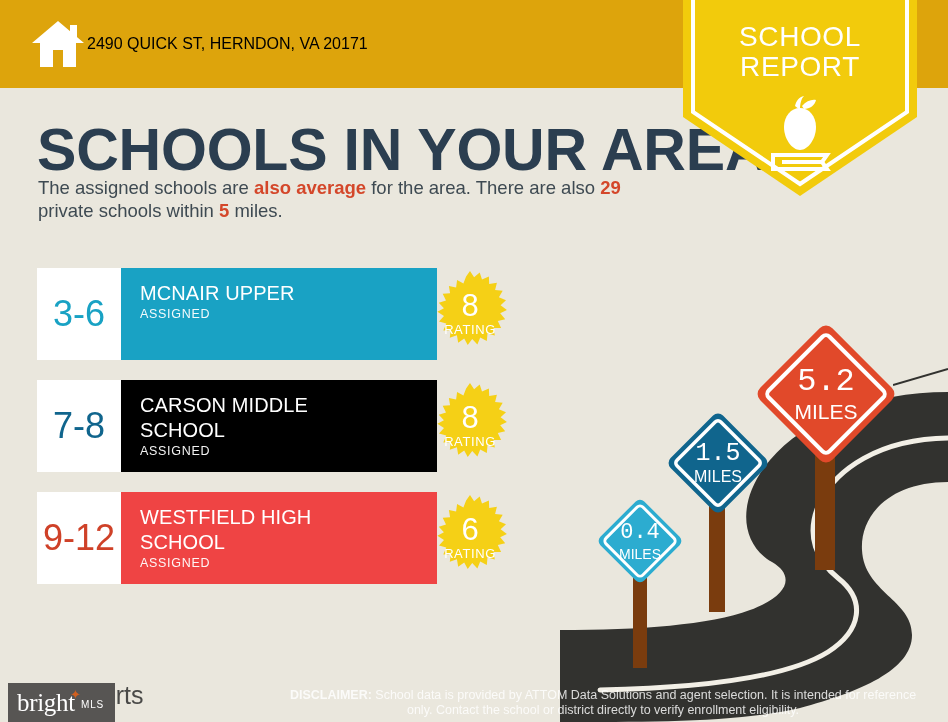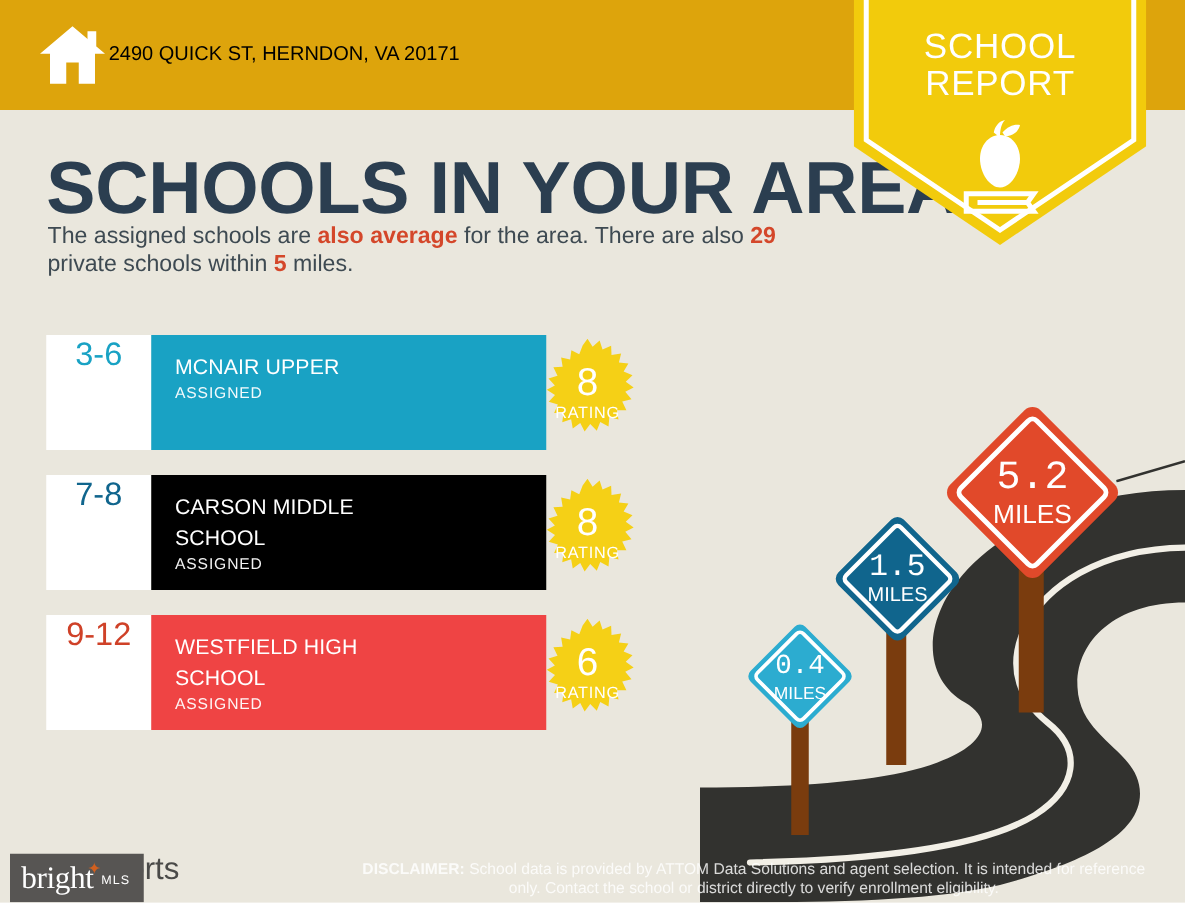--- a/index.html
+++ b/index.html
@@ -67,31 +67,31 @@
   #schools { position: absolute; left: 37px; top: 268px; z-index: 6; }
   .school-row {
     position: relative;
     width: 480px; height: 92px;
     margin-bottom: 20px;
   }
   .grade-box {
     position: absolute; left: 0; top: 0;
     width: 84px; height: 92px;
     background: #ffffff;
-    display: flex; align-items: flex-start; justify-content: center;
-    font-size: 26px;
+    display: flex; align-items: center; justify-content: center;
+    font-size: 36px;
   }
   .name-bar {
     position: absolute; left: 84px; top: 0;
     width: 316px; height: 92px;
     padding: 13px 0 0 19px;
   }
   .school-name {
     color: #ffffff;
-    font-size: 17px;
+    font-size: 20px;
     line-height: 25px;
     letter-spacing: 0.1px;
   }
   .assigned {
     color: #ffffff;
     font-size: 12.5px;
     letter-spacing: 0.7px;
     margin-top: 1px;
     opacity: 0.95;
   }

